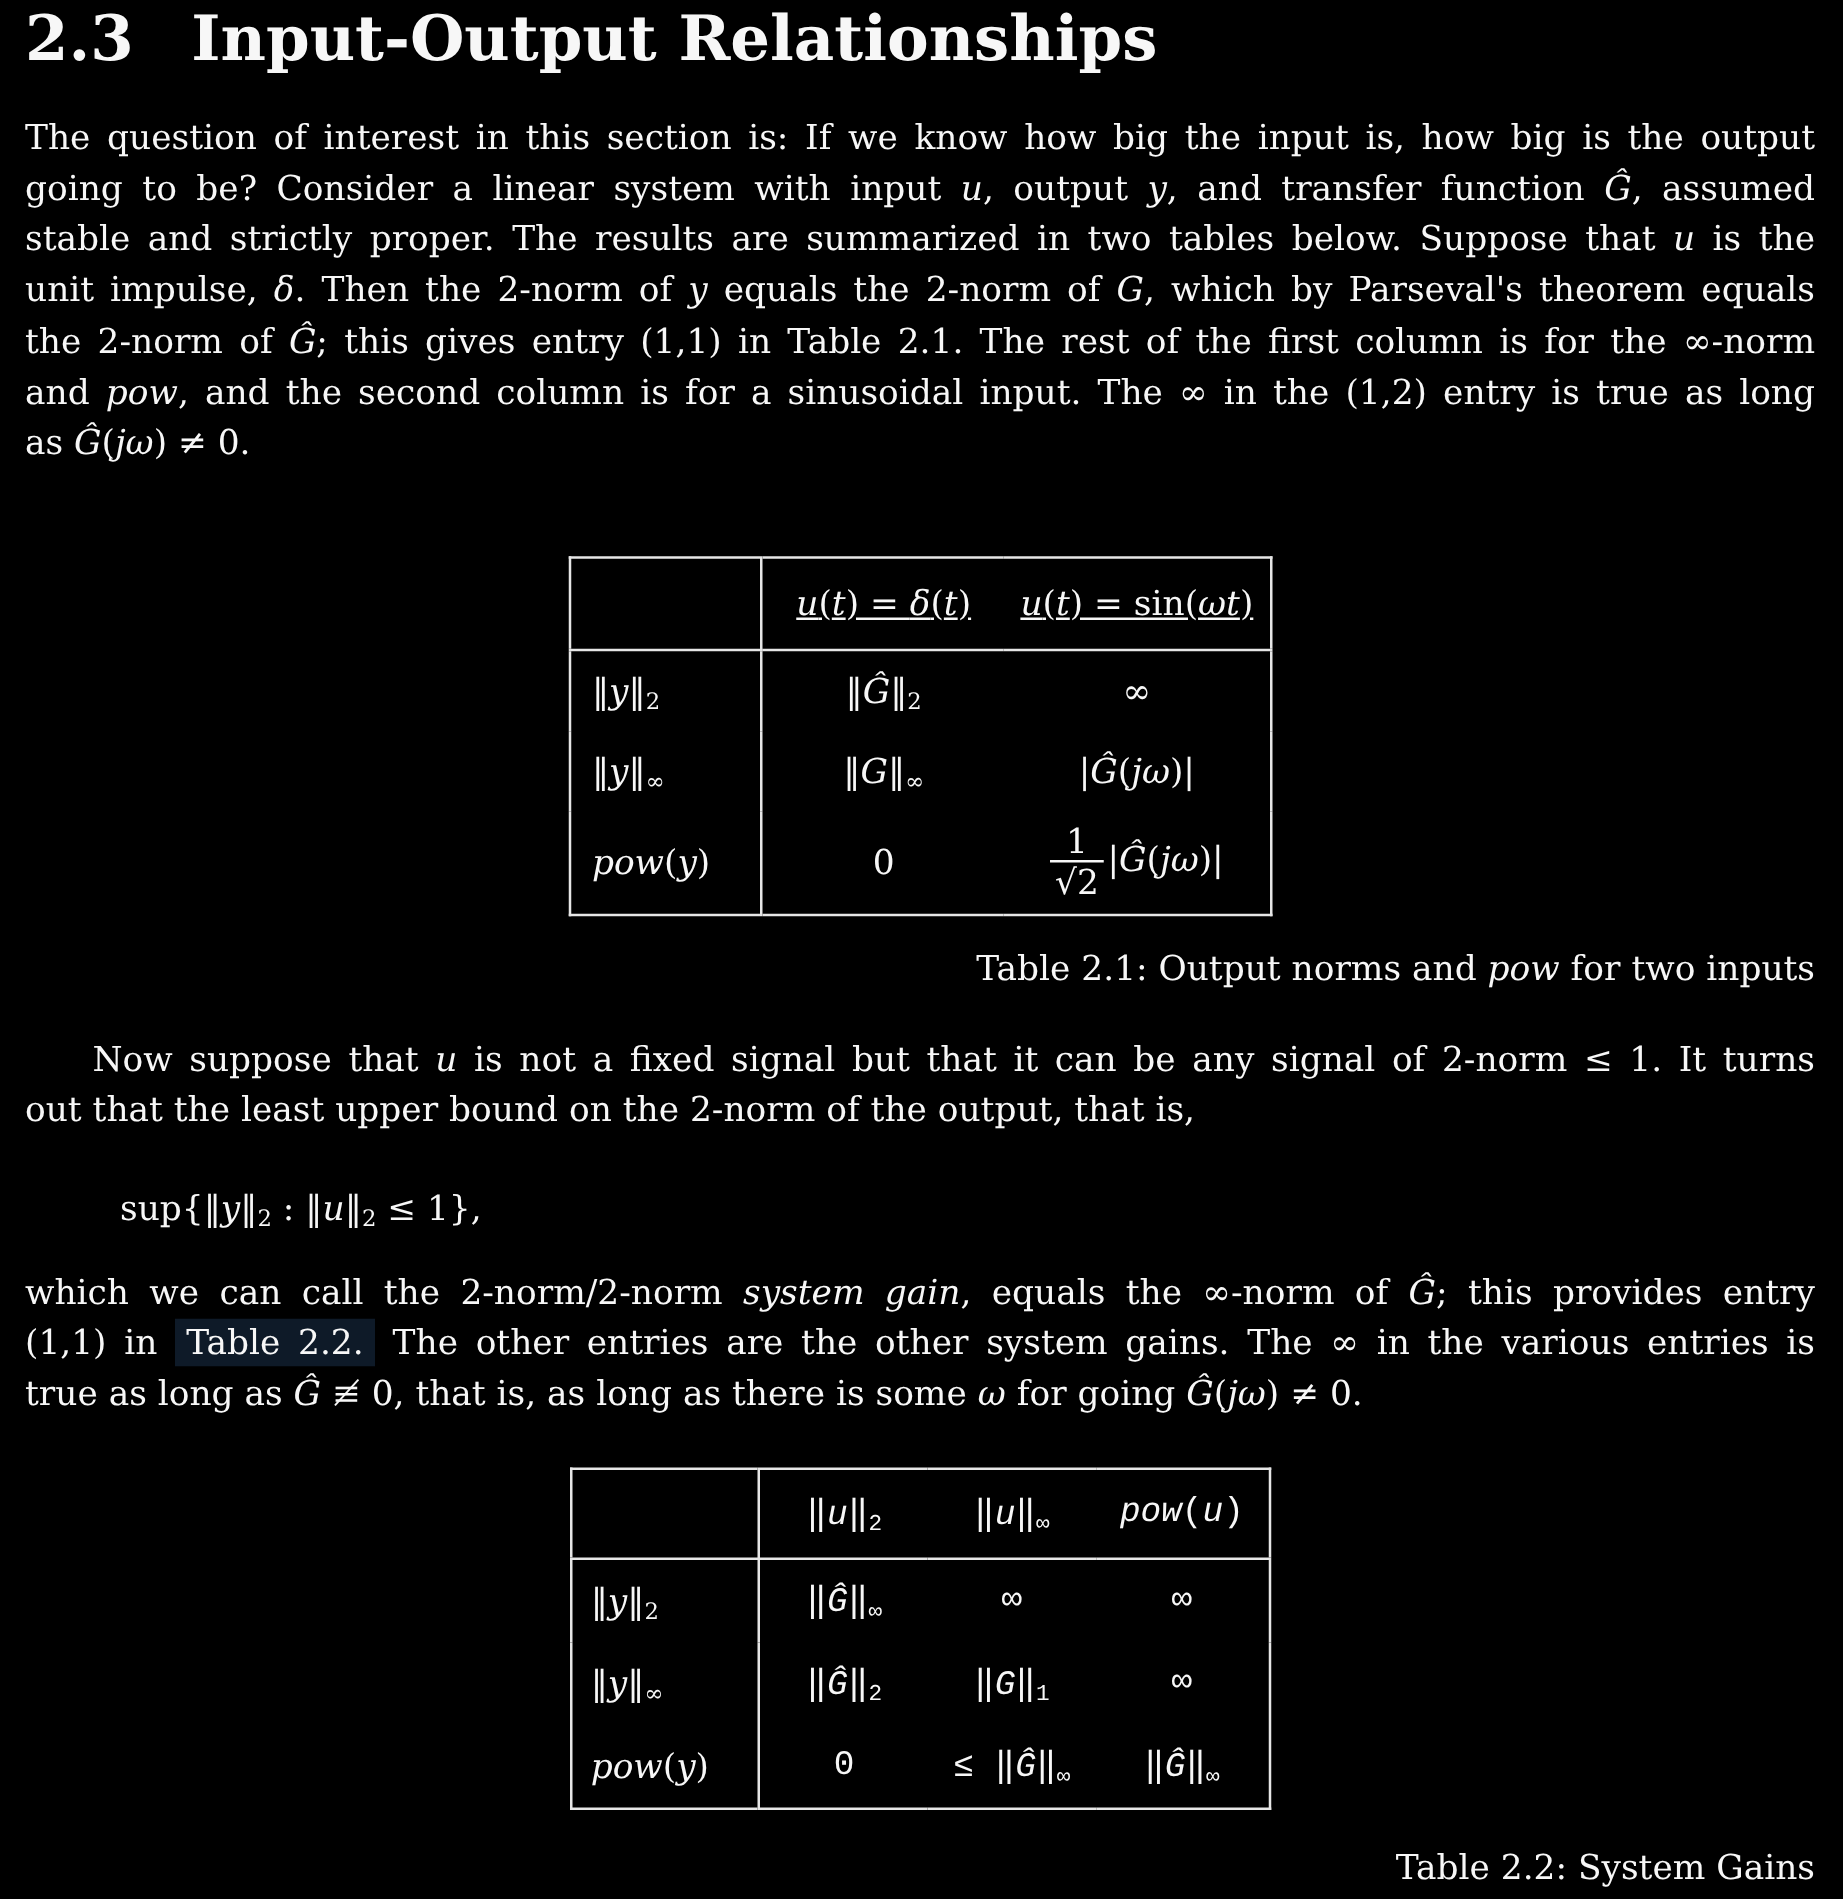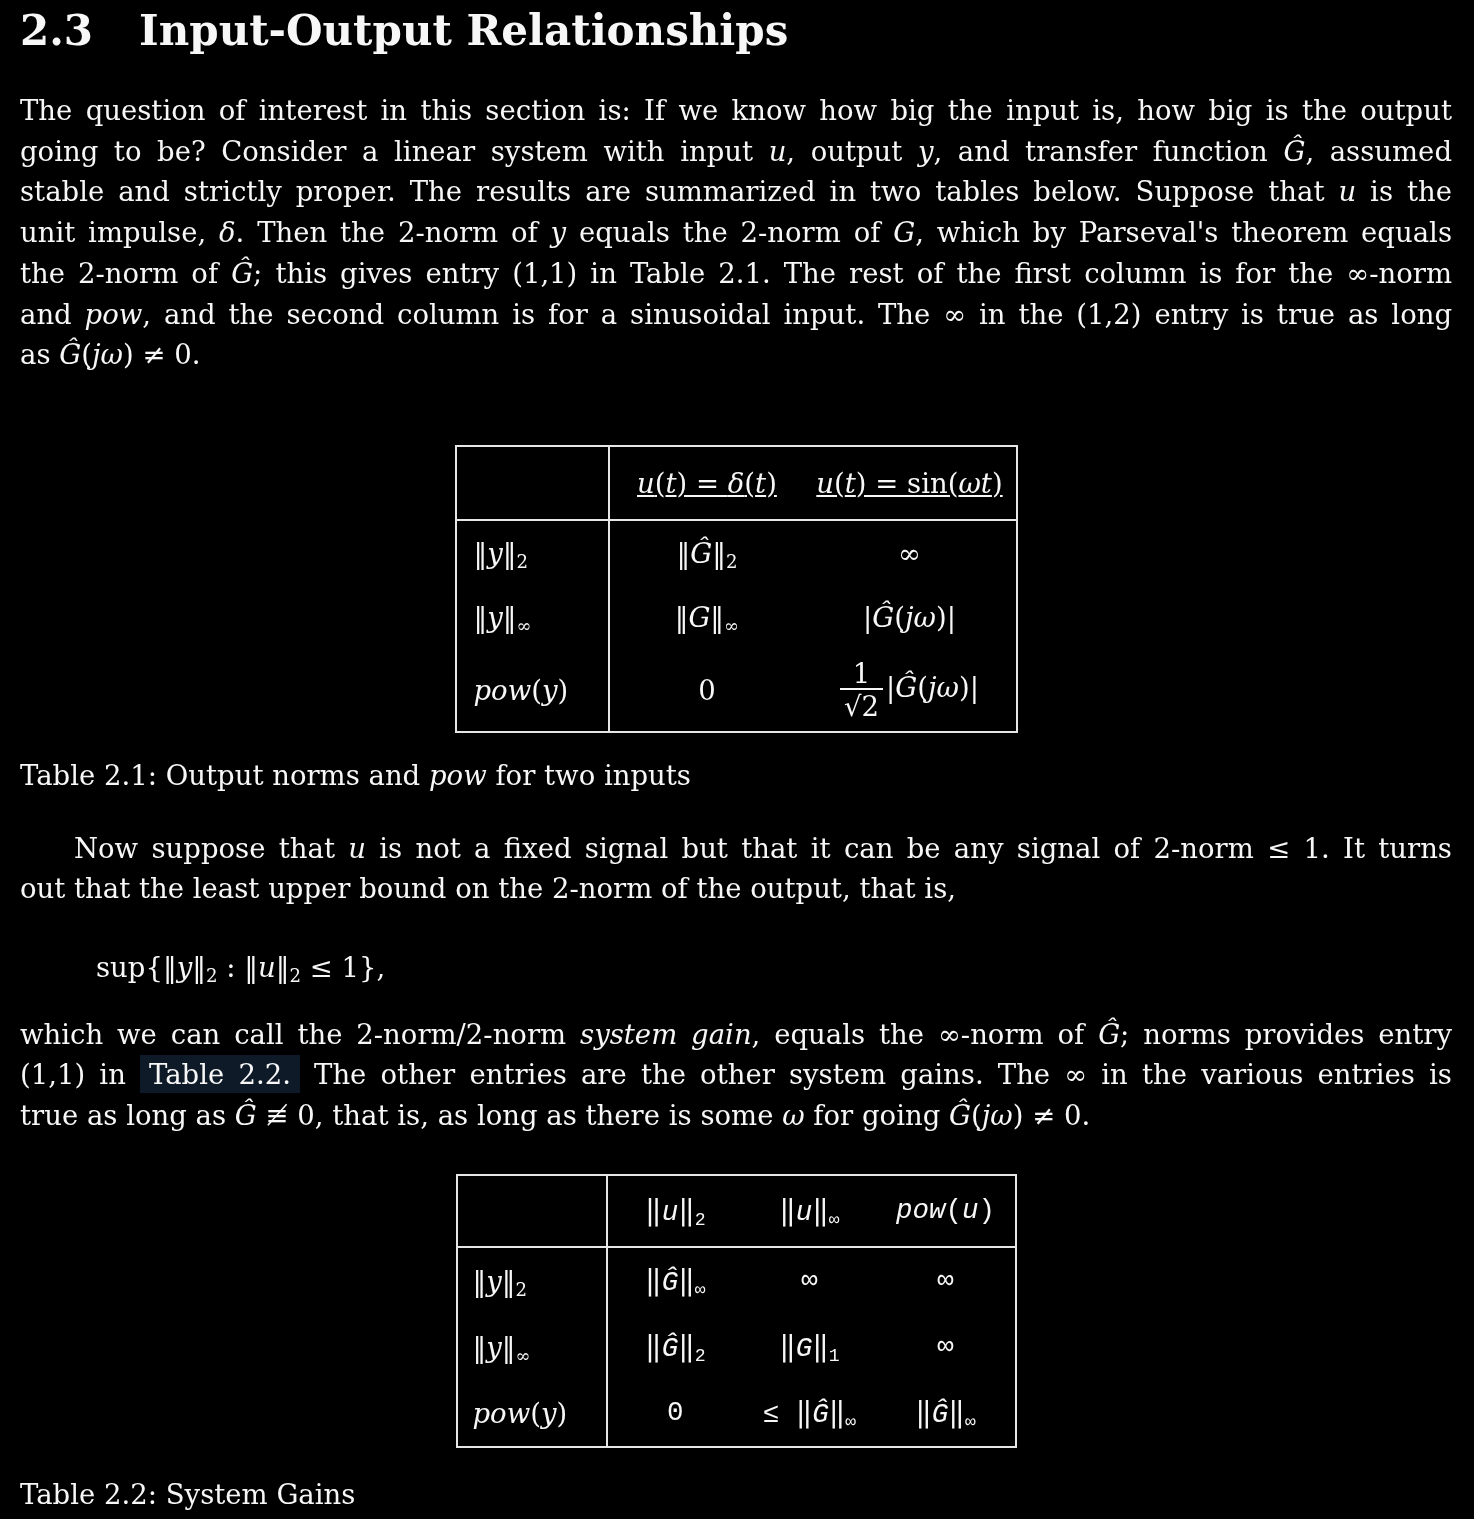--- a/index.html
+++ b/index.html
@@ -12,21 +12,21 @@
   body{
     width:1474px;height:1519px;
     background:var(--background);
     color:var(--text);
     font-family:"DejaVu Serif","Liberation Serif",serif;
     font-size:27.5px;
     overflow:hidden;
   }
   .page{padding:6px 22px 0 20px;}
   h1{
-    font-size:42px;line-height:50px;
+    font-size:50px;line-height:50px;
     margin:0 0 34px 0;font-weight:bold;
   }
   .sec-num{display:inline-block;margin-right:46px;}
   .para{margin:0;}
   .tline{
     line-height:40.7px;
     text-align:justify;
     text-align-last:justify;
     white-space:normal;
   }
@@ -49,21 +49,21 @@
   .t1 td:nth-child(1){width:137px;border-right:2px solid var(--table-border);text-align:left;padding-left:17px;}
   .t1 td:nth-child(2){width:201px;text-align:center;}
   .t1 td:nth-child(3){width:219px;text-align:center;}
   .t1 tr:first-child td{height:70px;border-bottom:2px solid var(--table-border);text-align:center;text-decoration:underline;}
   .t1 tr:nth-child(n+2) td{height:62px;}
   .t1 tr:last-child td{height:80px;}
   .t2 td:nth-child(1){width:137px;border-right:2px solid var(--table-border);text-align:left;padding-left:15px;}
   .t2 td:nth-child(n+2){width:140px;text-align:center;font-family:Liberation Mono, monospace;}
   .t2 tr:first-child td{height:68px;border-bottom:2px solid var(--table-border);text-align:center;}
   .t2 tr:nth-child(n+2) td{height:64px;}
-  .caption{text-align:left;line-height:40.7px;}
+  .caption{text-align:right;line-height:40.7px;}
   .cap1{margin-top:22px;}
   .cap2{margin-top:26px;}
   .frac{
     display:inline-flex;flex-direction:column;align-items:center;
     vertical-align:middle;margin-right:3px;line-height:1.1;
   }
   .fnum{padding:0 3px;}
   .fden{border-top:2px solid var(--text);padding:1px 4px 0 4px;}
 </style>
 </head>
@@ -116,21 +116,21 @@
   <div class="caption cap1"><span>Table 2.1: Output norms and </span><span class="it">pow</span><span> for two inputs</span></div>
 
   <div class="para p2">
     <div class="tline indent"><span>Now suppose that </span><span class="it">u</span><span> is not a fixed signal but that it can be any signal of 2-norm ≤ 1. It turns</span></div>
     <div class="tline last"><span>out that the least upper bound on the 2-norm of the output, that is,</span></div>
   </div>
 
   <div class="formula"><span>sup{</span><span>‖</span><span class="it">y</span><span>‖</span><sub>2</sub><span> : </span><span>‖</span><span class="it">u</span><span>‖</span><sub>2</sub><span> ≤ 1},</span></div>
 
   <div class="para p3">
-    <div class="tline"><span>which we can call the 2-norm/2-norm </span><span class="it">system gain</span><span>, equals the ∞-norm of </span><span class="it">Ĝ</span><span>; norms provides entry</span></div>
+    <div class="tline"><span>which we can call the 2-norm/2-norm </span><span class="it">system gain</span><span>, equals the ∞-norm of </span><span class="it">Ĝ</span><span>; this provides entry</span></div>
     <div class="tline"><span>(1,1) in </span><span class="hl">Table 2.2.</span><span> The other entries are the other system gains. The ∞ in the various entries is</span></div>
     <div class="tline last"><span>true as long as </span><span class="it">Ĝ</span><span> ≢ 0, that is, as long as there is some </span><span class="it">ω</span><span> for going </span><span class="it">Ĝ</span><span>(</span><span class="it">jω</span><span>) ≠ 0.</span></div>
   </div>
 
   <table class="mtable t2">
     <tbody>
         <tr>
       <td></td>
       <td><span>‖</span><span class="it">u</span><span>‖</span><sub>2</sub></td>
       <td><span>‖</span><span class="it">u</span><span>‖</span><sub>∞</sub></td>

